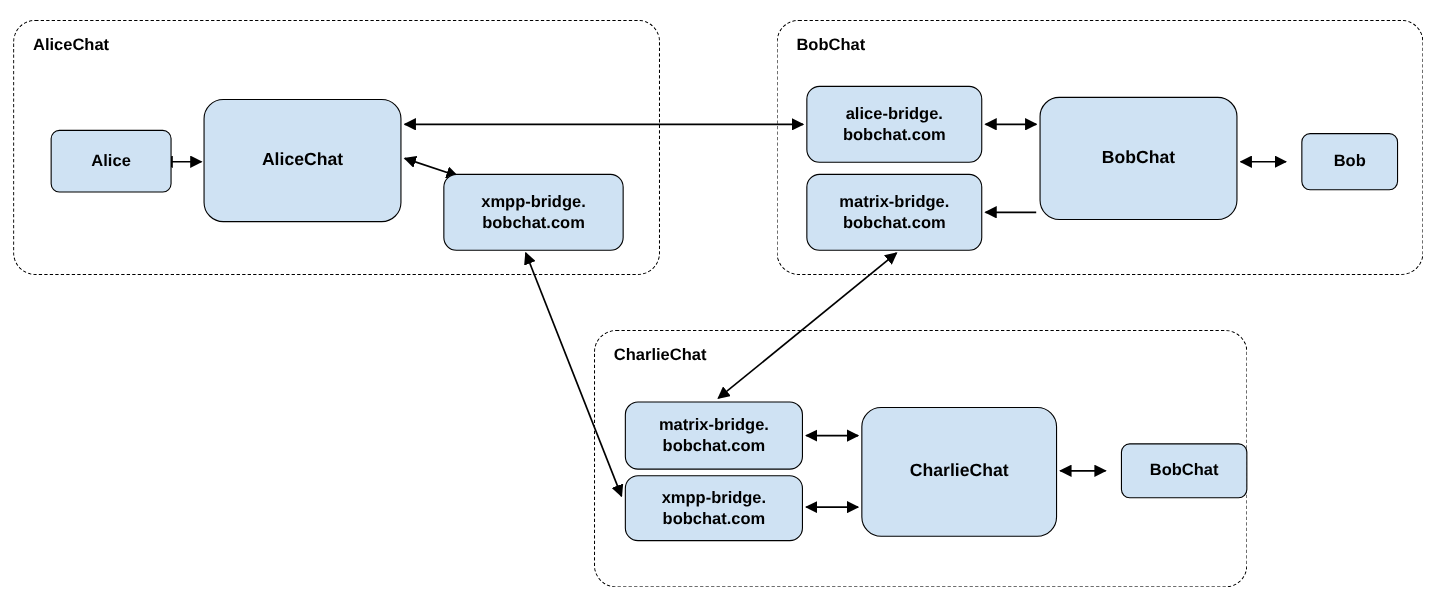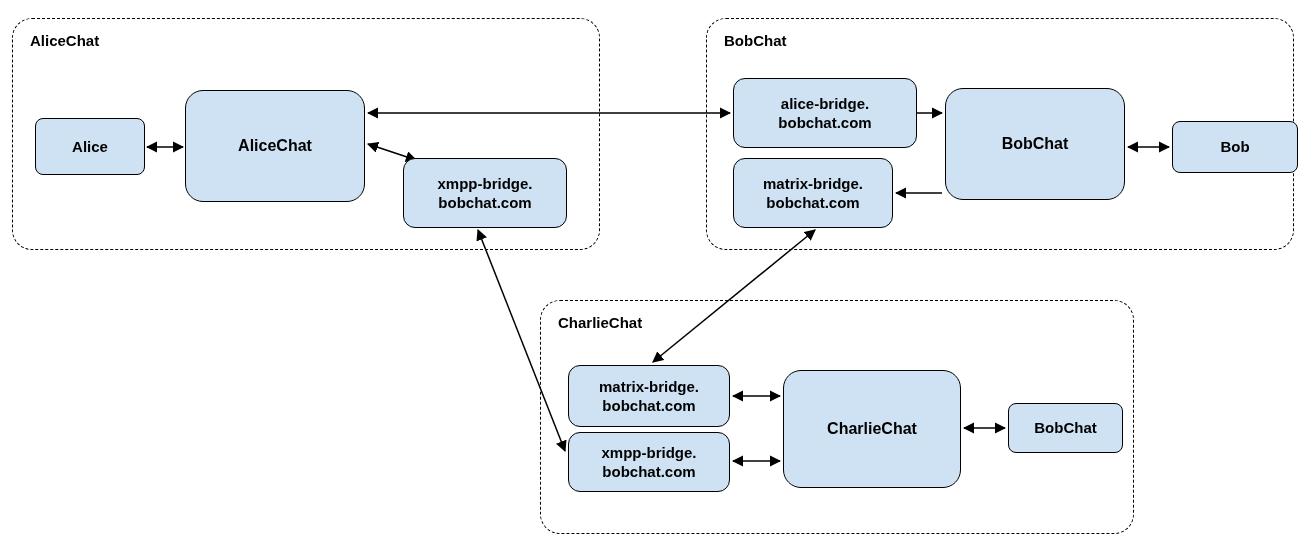--- a/index.html
+++ b/index.html
@@ -29,40 +29,40 @@
     border:1.5px solid var(--node-border,#000);
     display:flex;
     flex-direction:column;
     align-items:center;
     justify-content:center;
     font-weight:bold;
     font-size:15px;
     text-align:center;
     line-height:1.3;
   }
-  .r-sm { border-radius:8px; }
+  .r-sm { border-radius:8px;margin-left:11px; }
   .r-md { border-radius:12px; }
   .r-lg { border-radius:18px; }
 
   
   .group-alice   { left:12px;  top:18px;  width:588px; height:232px; }
   .group-bob     { left:706px; top:18px;  width:588px; height:232px; }
   .group-charlie { left:540px; top:300px; width:594px; height:234px; }
   .label-alice   { left:30px;  top:32px; }
   .label-bob     { left:724px; top:32px; }
   .label-charlie { left:558px; top:314px; }
 
   
   .node-alice           { left:35px;   top:118px; width:110px; height:57px; }
   .node-alicechat       { left:185px;  top:90px;  width:180px; height:112px; font-size:16px; }
   .node-xmpp-alice      { left:403px;  top:158px; width:164px; height:70px; }
-  .node-alicebridge-bob { left:733px;  top:78px;  width:184px; height:70px; }
+  .node-alicebridge-bob { left:733px;  top:78px;  width:160px; height:70px; }
   .node-matrix-bob      { left:733px;  top:158px; width:160px; height:70px; }
   .node-bobchat         { left:945px;  top:88px;  width:180px; height:112px; font-size:16px; }
-  .node-bob             { left:1172px; top:121px; width:126px; height:52px;text-align:right; }
+  .node-bob             { left:1172px; top:121px; width:88px; height:52px;text-align:right; }
   .node-matrix-charlie  { left:568px;  top:365px; width:162px; height:62px; }
   .node-xmpp-charlie    { left:568px;  top:432px; width:162px; height:60px; }
   .node-charliechat     { left:783px;  top:370px; width:178px; height:118px; font-size:16px; }
   .node-charlie         { left:1008px; top:403px; width:115px; height:50px; }
 
   svg.arrows {
     position:absolute;
     left:0; top:0;
     width:1310px; height:557px;
     pointer-events:none;

